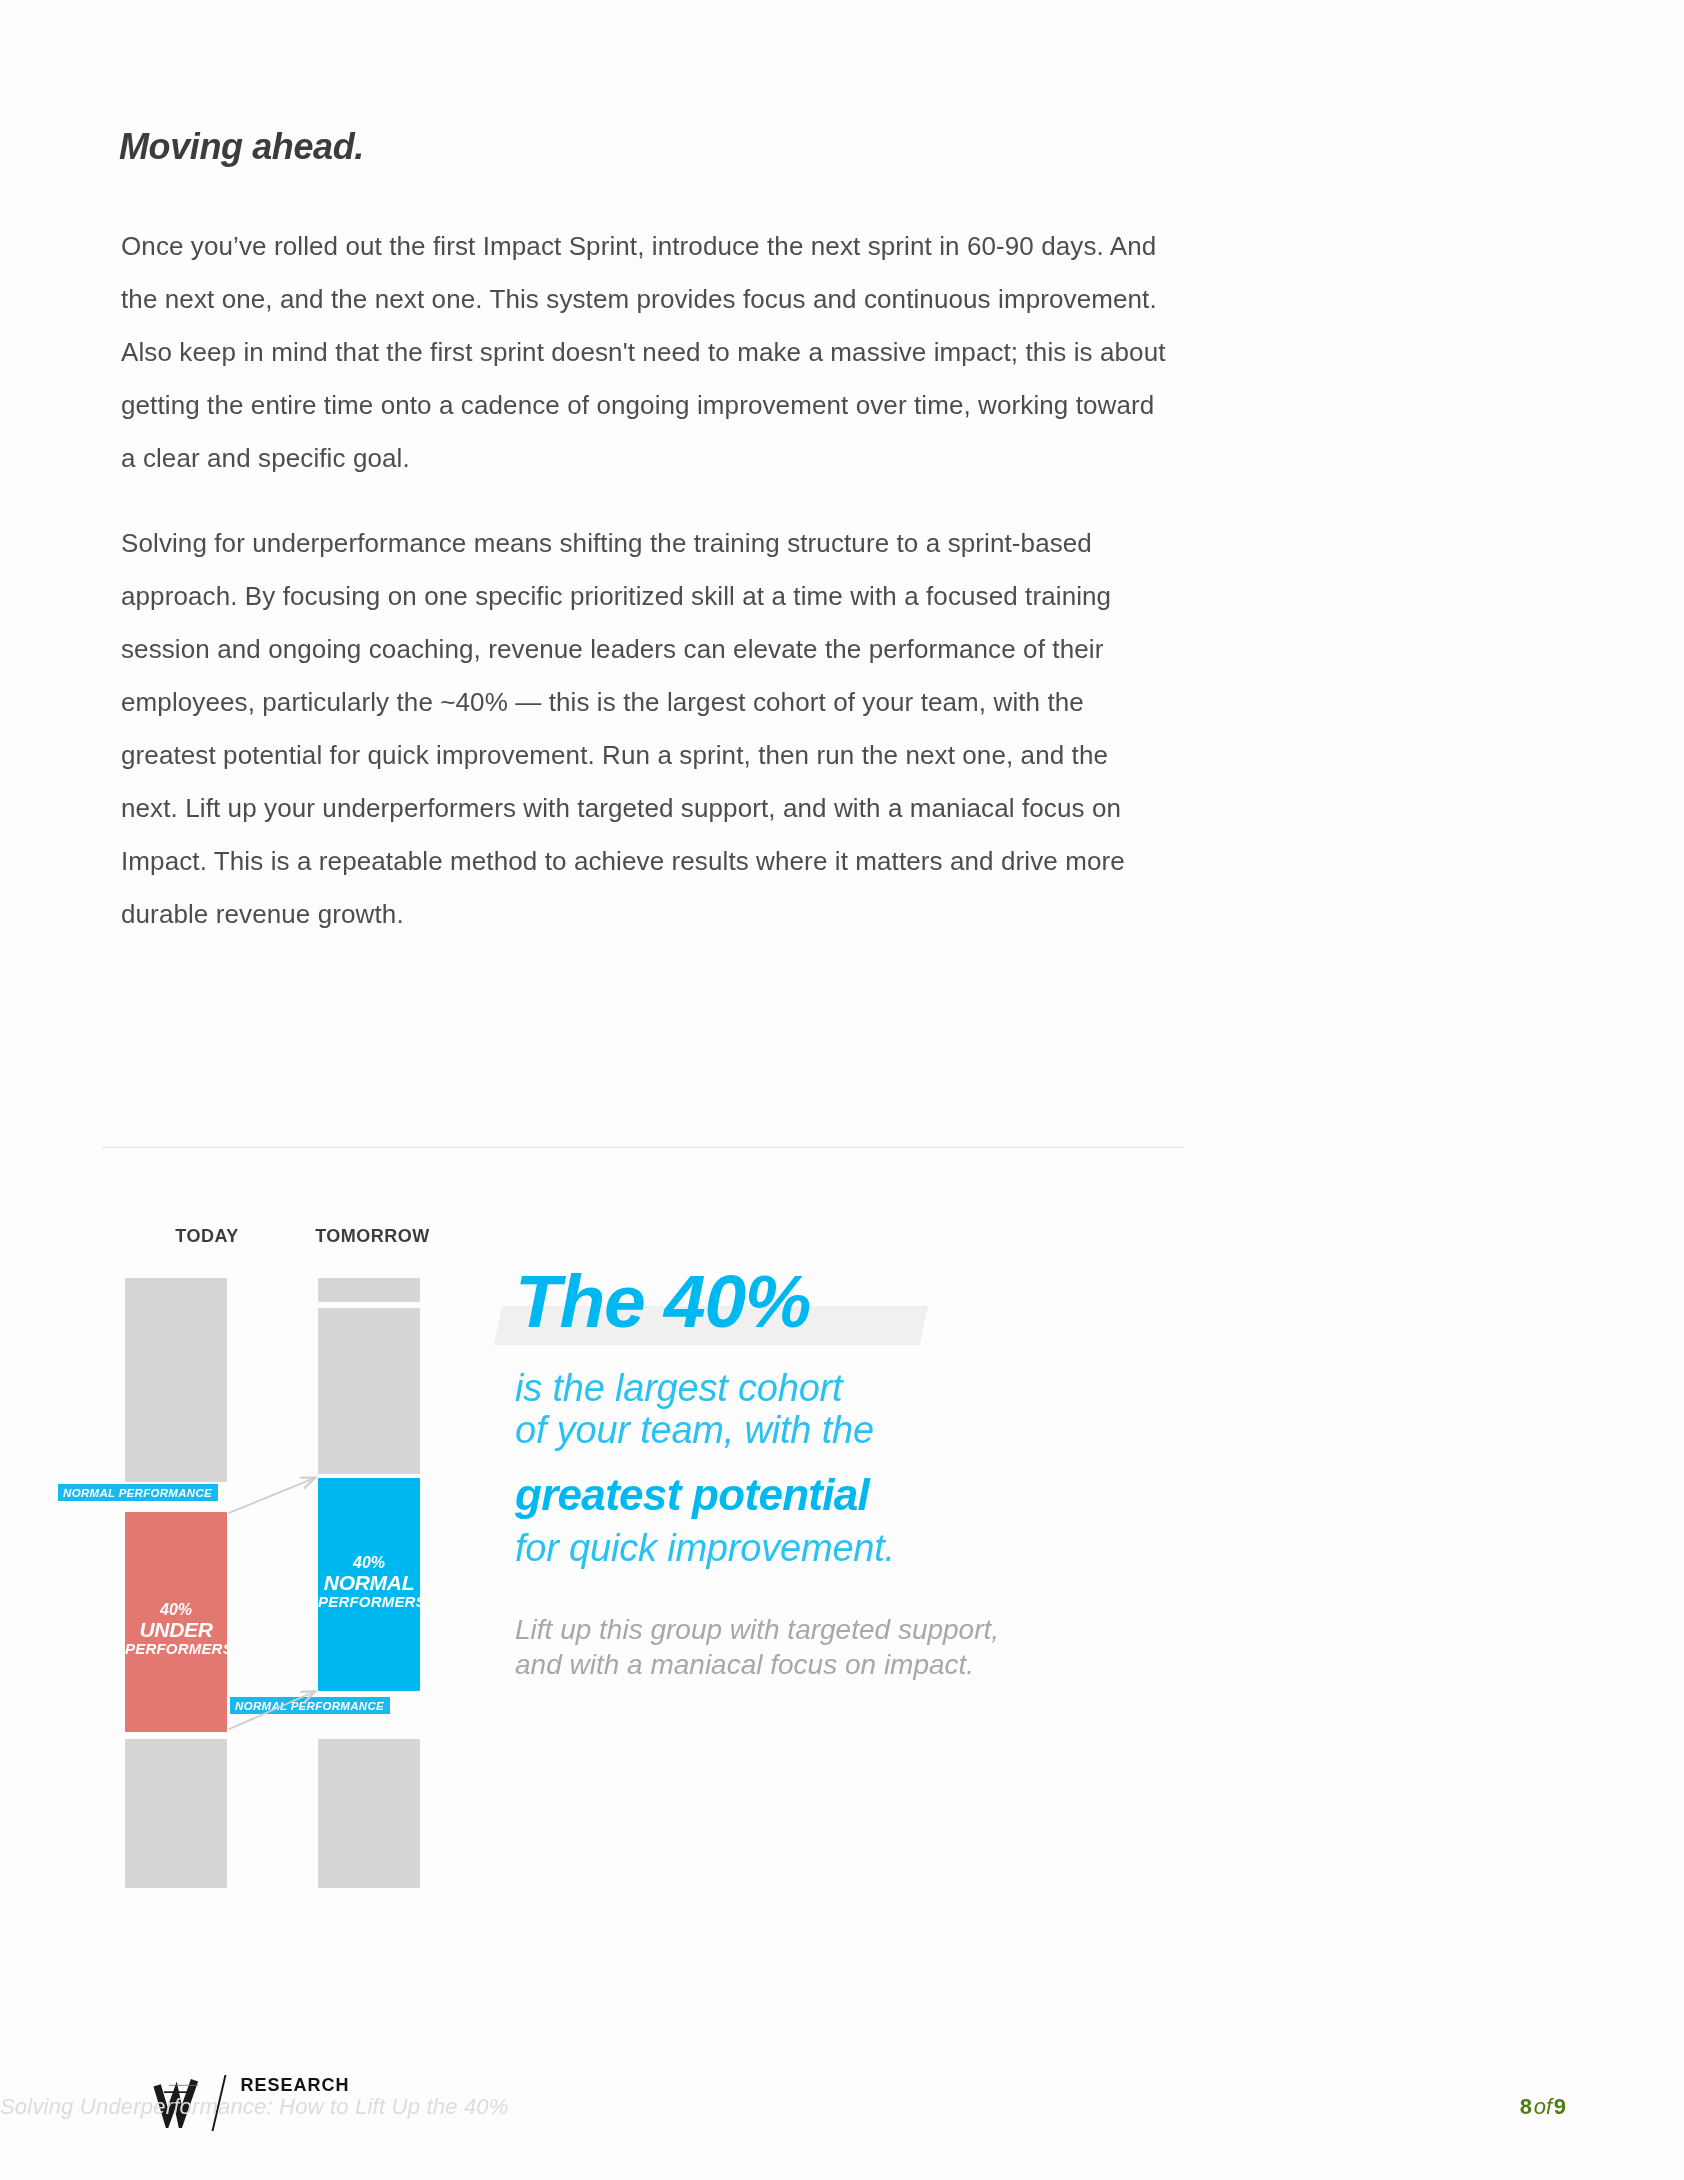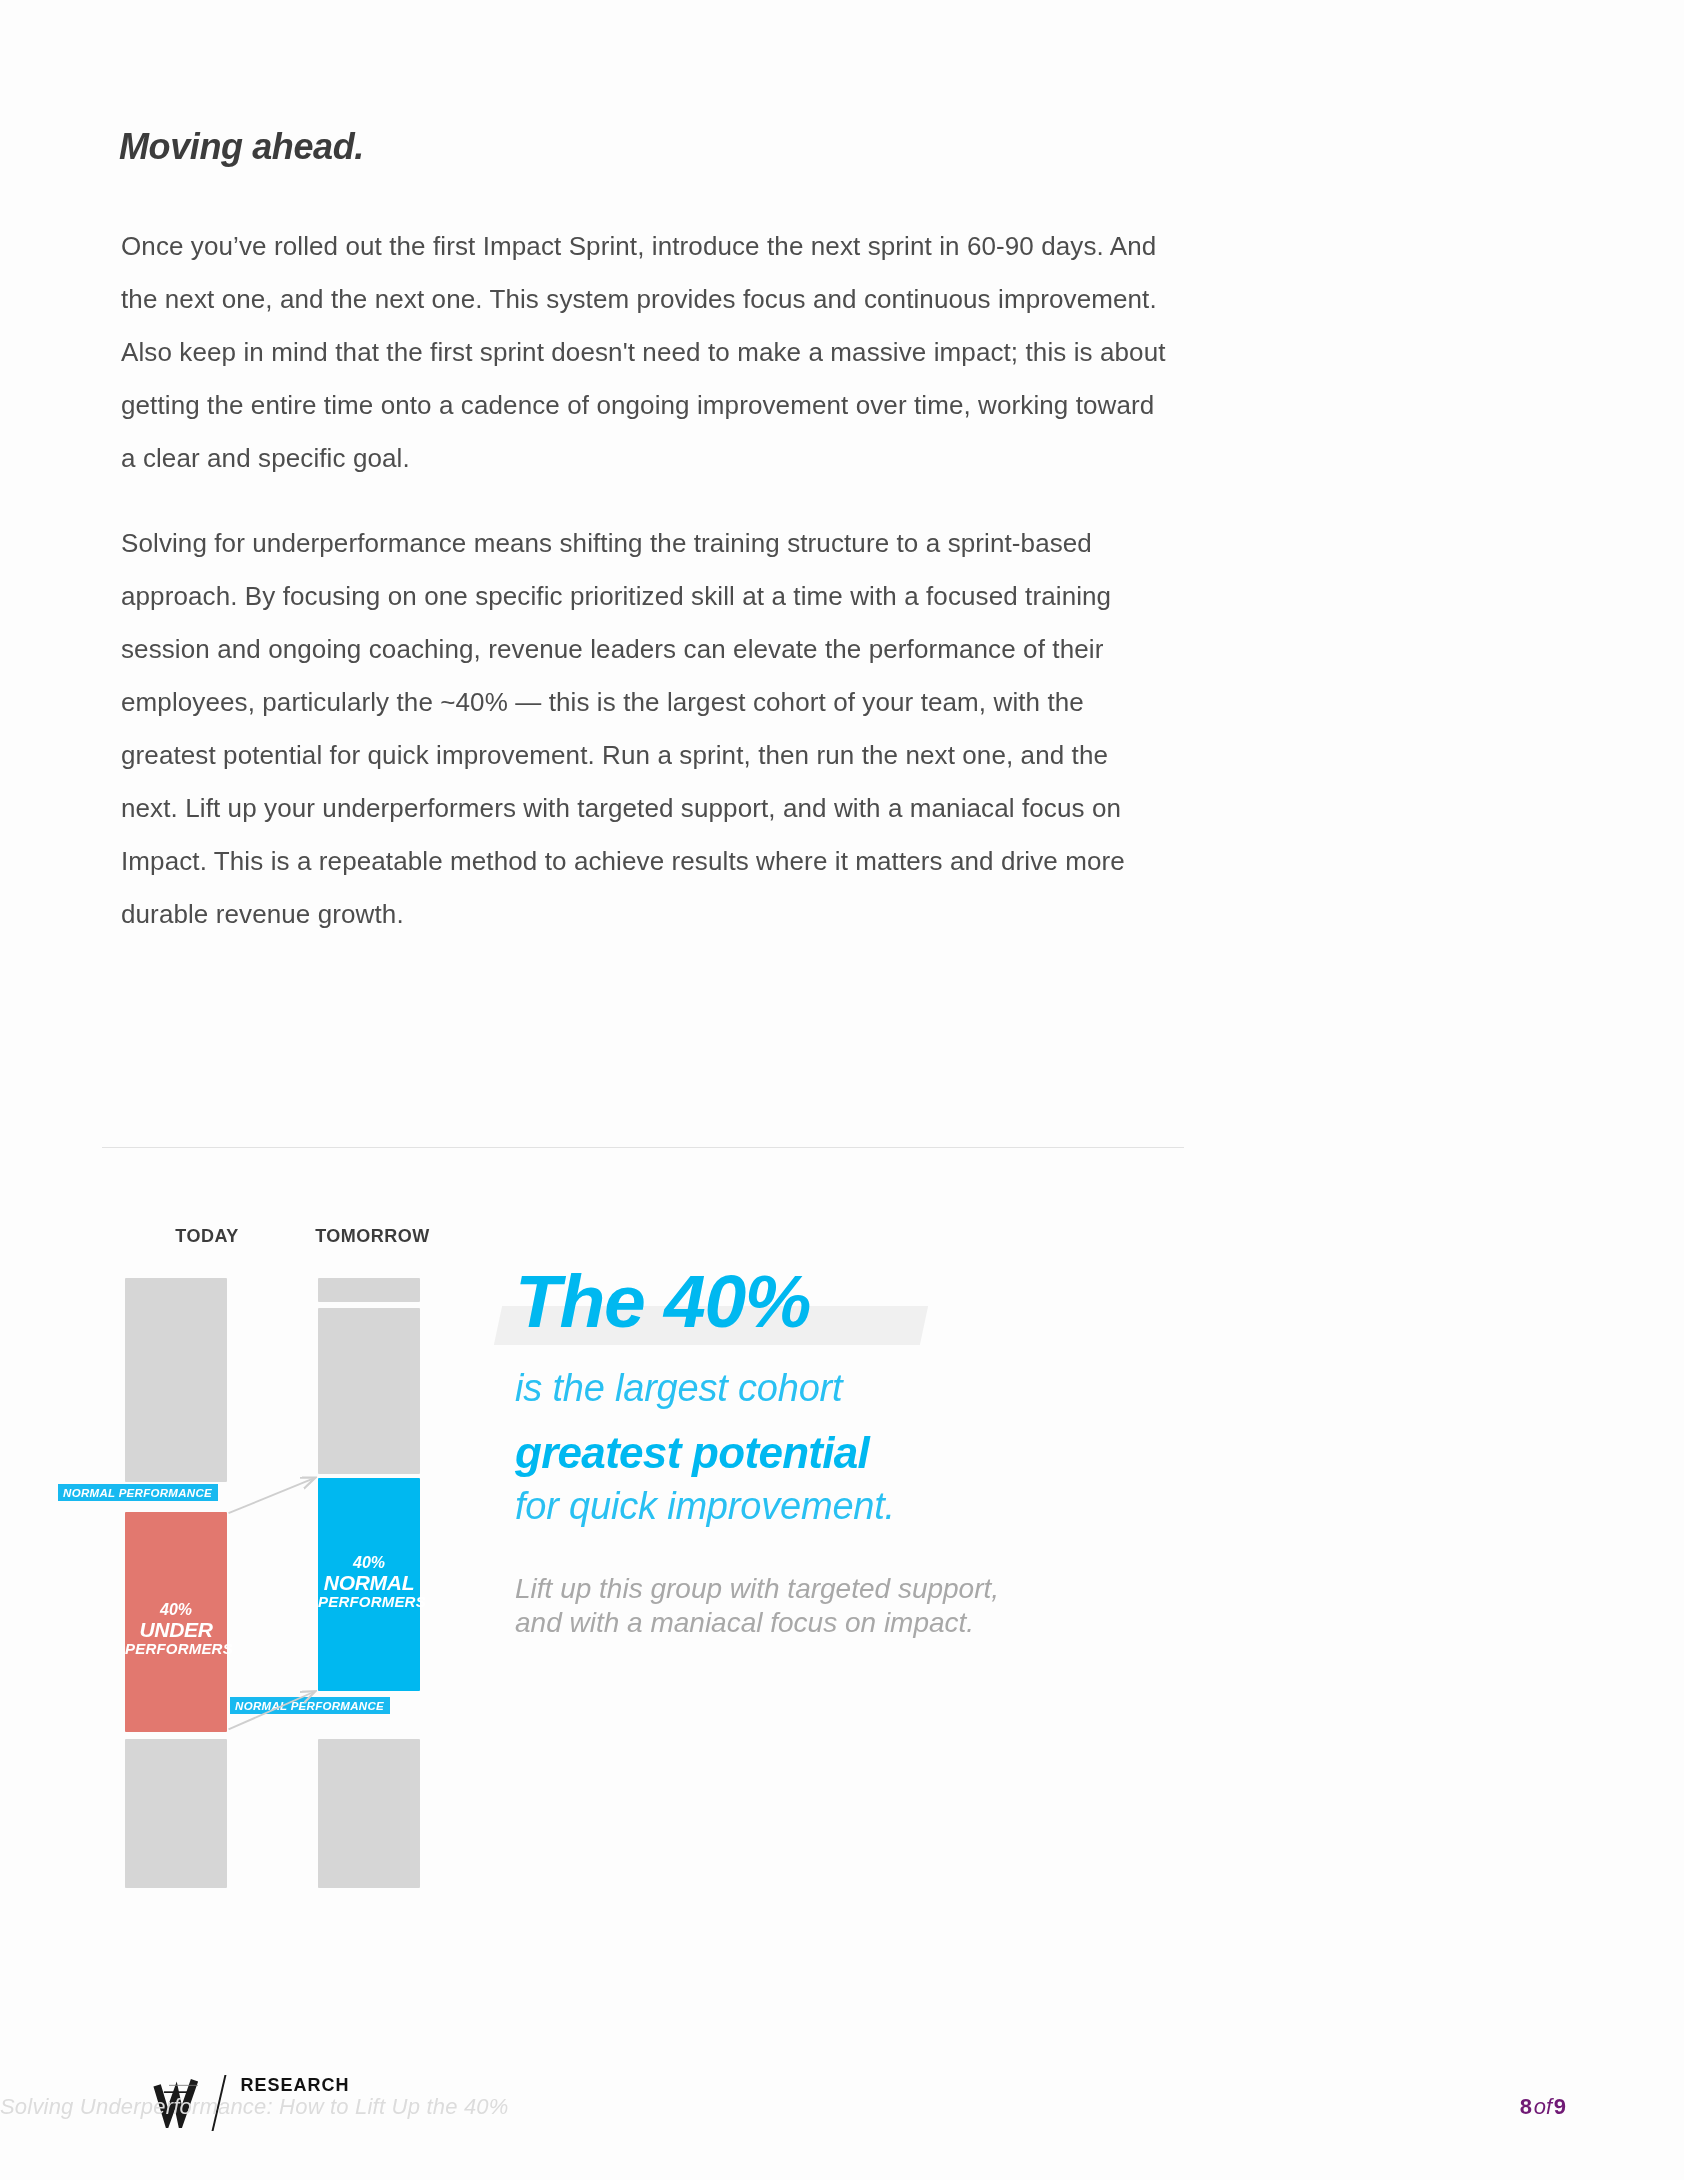--- a/index.html
+++ b/index.html
@@ -239,21 +239,21 @@
     font-style: italic;
     color: #dcdcdc;
     letter-spacing: 0.2px;
   }
   .footer-page {
     position: absolute;
     right: 119px;
     top: 25.6px;
     font-size: 22px;
     font-weight: bold;
-    color: #701a75;
+    color: #4d7c0f;
   }
   .footer-page .of {
     font-weight: normal;
     font-style: italic;
     padding: 0 1.7px;
   }
 </style>
 </head>
 <body>
 
@@ -307,20 +307,21 @@
       <line x1="148" y1="616" x2="248" y2="572" stroke="#cfcfcf" stroke-width="2.2" marker-end="url(#arrh)"></line>
     </svg>
   </div>
 
   <div class="callout">
     <div class="callout-hl-wrap">
       <div class="hl-band"></div>
       <div class="callout-title">The 40%</div>
     </div>
     <div class="callout-line l1">is the largest cohort</div>
+    <div class="callout-line l2">of your team, with the</div>
     <div class="callout-line strong">greatest potential</div>
     <div class="callout-line l4">for quick improvement.</div>
     <div class="callout-foot">
       <div>Lift up this group with targeted support,</div>
       <div>and with a maniacal focus on impact.</div>
     </div>
   </div>
 
   <div class="footer">
     <div class="logo">

